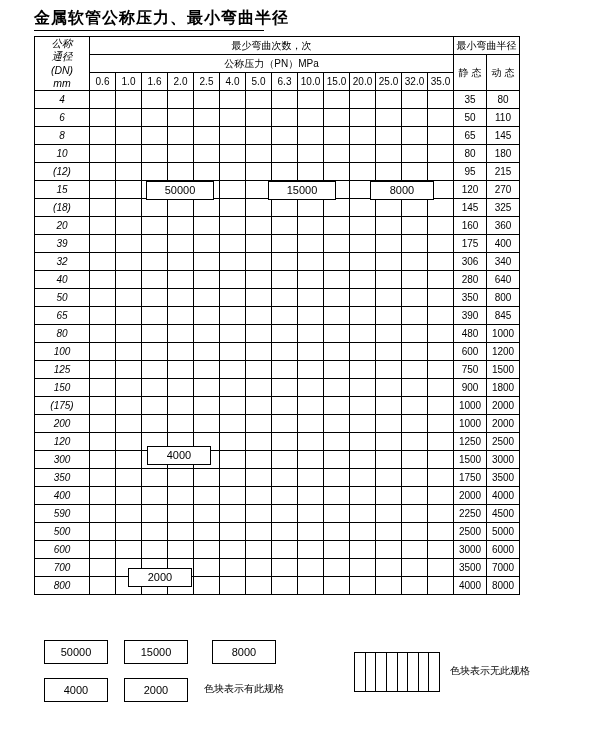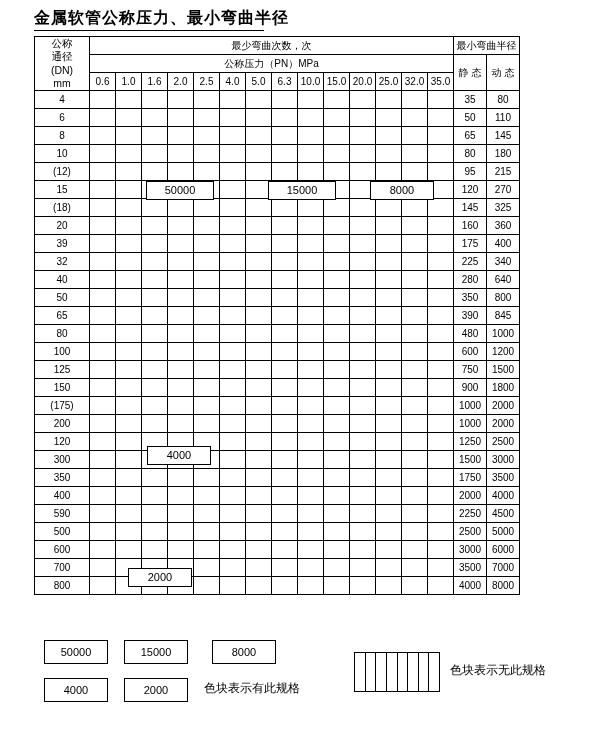--- a/index.html
+++ b/index.html
@@ -32,21 +32,21 @@
     font-size:10px;
     text-align:center;
     vertical-align:middle;
     font-family:"Liberation Sans", sans-serif;
     font-weight:normal;
     height:17px;
     background:#fff;
     position:relative;
   }
   .hdrblue{background:#d9ecf7;}
-  .dncell{background:#d9ecf7;width:54px;font-size:11px;}
+  .dncell{background:#d9ecf7;width:54px;font-size:11px;font-style:italic;}
   .pcell{width:25px;}
   .rcell{width:32px;font-size:10px;}
   .hdr-top{font-size:11px;height:18px;}
   .hdr-mid{font-size:11px;height:18px;}
   .hdr-num{font-size:9.5px;height:16px;background:#d9ecf7;}
   .lead{font-size:10.5px;line-height:1.25;}
   
   .f-blue{background:#4ab3e3;}
   .f-green{background:#6cc197;}
   .f-green2{background:#d7eee1;}
@@ -60,21 +60,21 @@
     line-height:17px;
     height:17px;
     z-index:5;
   }
   
   #legend{position:absolute;left:34px;top:640px;width:540px;height:80px;}
   .lg-box{
     position:absolute;border:1px solid #000;background:#fff;
     width:62px;height:22px;line-height:22px;text-align:center;font-size:11px;
   }
-  .lg-txt{position:absolute;font-size:12px;line-height:22px;font-family:Liberation Mono, monospace;}
+  .lg-txt{position:absolute;font-size:10px;line-height:22px;}
   #lg-grid{
     position:absolute;border:1px solid #000;width:84px;height:38px;background:#fff;
     display:flex;
   }
   #lg-grid div{flex:1;border-right:1px solid #000;}
   #lg-grid div:last-child{border-right:none;}
 </style>
 </head>
 <body>
 
@@ -296,21 +296,21 @@
         <td class="pcell f-blue"></td>
         <td class="pcell f-blue"></td>
         <td class="pcell f-blue"></td>
         <td class="pcell f-blue"></td>
         <td class="pcell f-blue"></td>
         <td class="pcell "></td>
         <td class="pcell "></td>
         <td class="pcell "></td>
         <td class="pcell "></td>
         <td class="pcell "></td>
-        <td class="rcell">225</td>
+        <td class="rcell">306</td>
         <td class="rcell">340</td>
       </tr>
       <tr>
         <td class="dncell">40</td>
         <td class="pcell f-blue"></td>
         <td class="pcell f-blue"></td>
         <td class="pcell f-blue"></td>
         <td class="pcell f-blue"></td>
         <td class="pcell f-blue"></td>
         <td class="pcell f-blue"></td>

